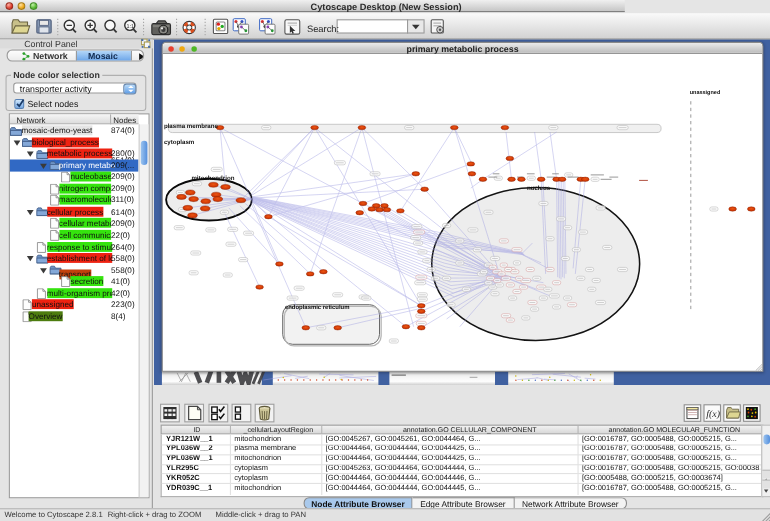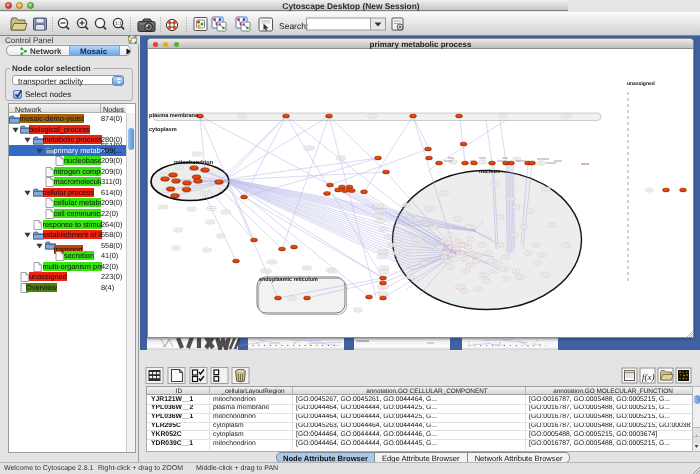--- a/index.html
+++ b/index.html
@@ -96,21 +96,21 @@
           <line x1="394" y1="10.5" x2="401" y2="10.5" stroke="#999" stroke-width="0.8"></line>
           <circle cx="400" cy="14" r="3" fill="#cfcfcf" stroke="#444" stroke-width="0.8"></circle>
           <circle cx="400" cy="14" r="1.1" fill="#555"></circle>
         </svg>
       </div>
   <div class="abs" style="left:279px;top:9px;font-size:8.5px;color:#222">Search:</div>
 </div>
 
 <div class="abs" style="left:0;top:36px;width:139px;height:426px;background:#e4e4e4;border-right:1px solid #9a9a9a">
   <div class="abs" style="left:0;top:0;width:139px;height:8px;background:#dcdcdc">
-    <div class="abs" style="left:5px;top:0px;font-size:8px;color:#333">Control Panel</div>
+    <div class="abs" style="left:22px;top:0px;font-size:8px;color:#333">Control Panel</div>
     <svg width="9" height="9" viewBox="0 0 9 9" style="position:absolute;left:127.5px;top:-1px">
           <rect x="0.5" y="0.5" width="5.2" height="5.2" fill="#eef2fa" stroke="#a89a50" stroke-width="1"></rect>
           <rect x="0.5" y="0.5" width="1.8" height="1.8" fill="#4a6ea8"></rect>
           <rect x="6.8" y="0.8" width="1.7" height="1.7" fill="#4a6ea8"></rect>
           <rect x="0.8" y="6.8" width="1.7" height="1.7" fill="#4a6ea8"></rect>
           <rect x="3.2" y="3.2" width="5.2" height="5.2" fill="#f4f7fd" stroke="#a89a50" stroke-width="1"></rect>
           <rect x="6.6" y="6.6" width="1.9" height="1.9" fill="#4a6ea8"></rect>
         </svg>
   </div>
 
@@ -156,21 +156,21 @@
       <div class="abs" style="left:6px;top:0.5px;font-size:7.2px;color:#222">Network</div>
       <div class="abs" style="left:94px;top:0.5px;font-size:7.2px;color:#222">Nodes</div>
       <div class="abs" style="left:91px;top:0;width:1px;height:9px;background:#b0b0b0"></div>
     </div>
     <div class="abs" style="left:-9px;top:-104px;width:126px;height:386px;font-size:7.4px;color:#111">
       <div style="position:absolute;left:0;top:114.0px;width:117px;height:10.2px">
             <svg width="11" height="9" viewBox="0 0 11 9" style="position:absolute;top:0.5px;left:9px">
               <path d="M0.5 2 L0.5 8 L10.5 8 L10.5 2.8 L5.5 2.8 L4.5 1 L1.5 1 Z" fill="#6d92c4" stroke="#44608c" stroke-width="0.8"></path>
               <rect x="0.5" y="3.6" width="10" height="4.4" fill="#84a8d8" stroke="#44608c" stroke-width="0.8"></rect>
             </svg>
-            <span style="position:absolute;left:19.5px;top:0;background:#a16207;white-space:nowrap">mosaic-demo-yeast</span>
+            <span style="position:absolute;left:19.5px;top:0;background:#e5e5e5;white-space:nowrap">mosaic-demo-yeast</span>
             <span style="position:absolute;left:101px;top:0;color:#111">874(0)</span>
           </div>
           <div style="position:absolute;left:0;top:124.5px;width:117px;height:10.2px">
             <svg width="7" height="6" viewBox="0 0 7 6" style="position:absolute;top:2px;left:12px">
               <path d="M0.4 0.8 L6.6 0.8 L3.5 5.6 Z" fill="#3a3a3a"></path>
             </svg>
             <svg width="11" height="9" viewBox="0 0 11 9" style="position:absolute;top:0.5px;left:20px">
               <path d="M0.5 2 L0.5 8 L10.5 8 L10.5 2.8 L5.5 2.8 L4.5 1 L1.5 1 Z" fill="#6d92c4" stroke="#44608c" stroke-width="0.8"></path>
               <rect x="0.5" y="3.6" width="10" height="4.4" fill="#84a8d8" stroke="#44608c" stroke-width="0.8"></rect>
             </svg>

